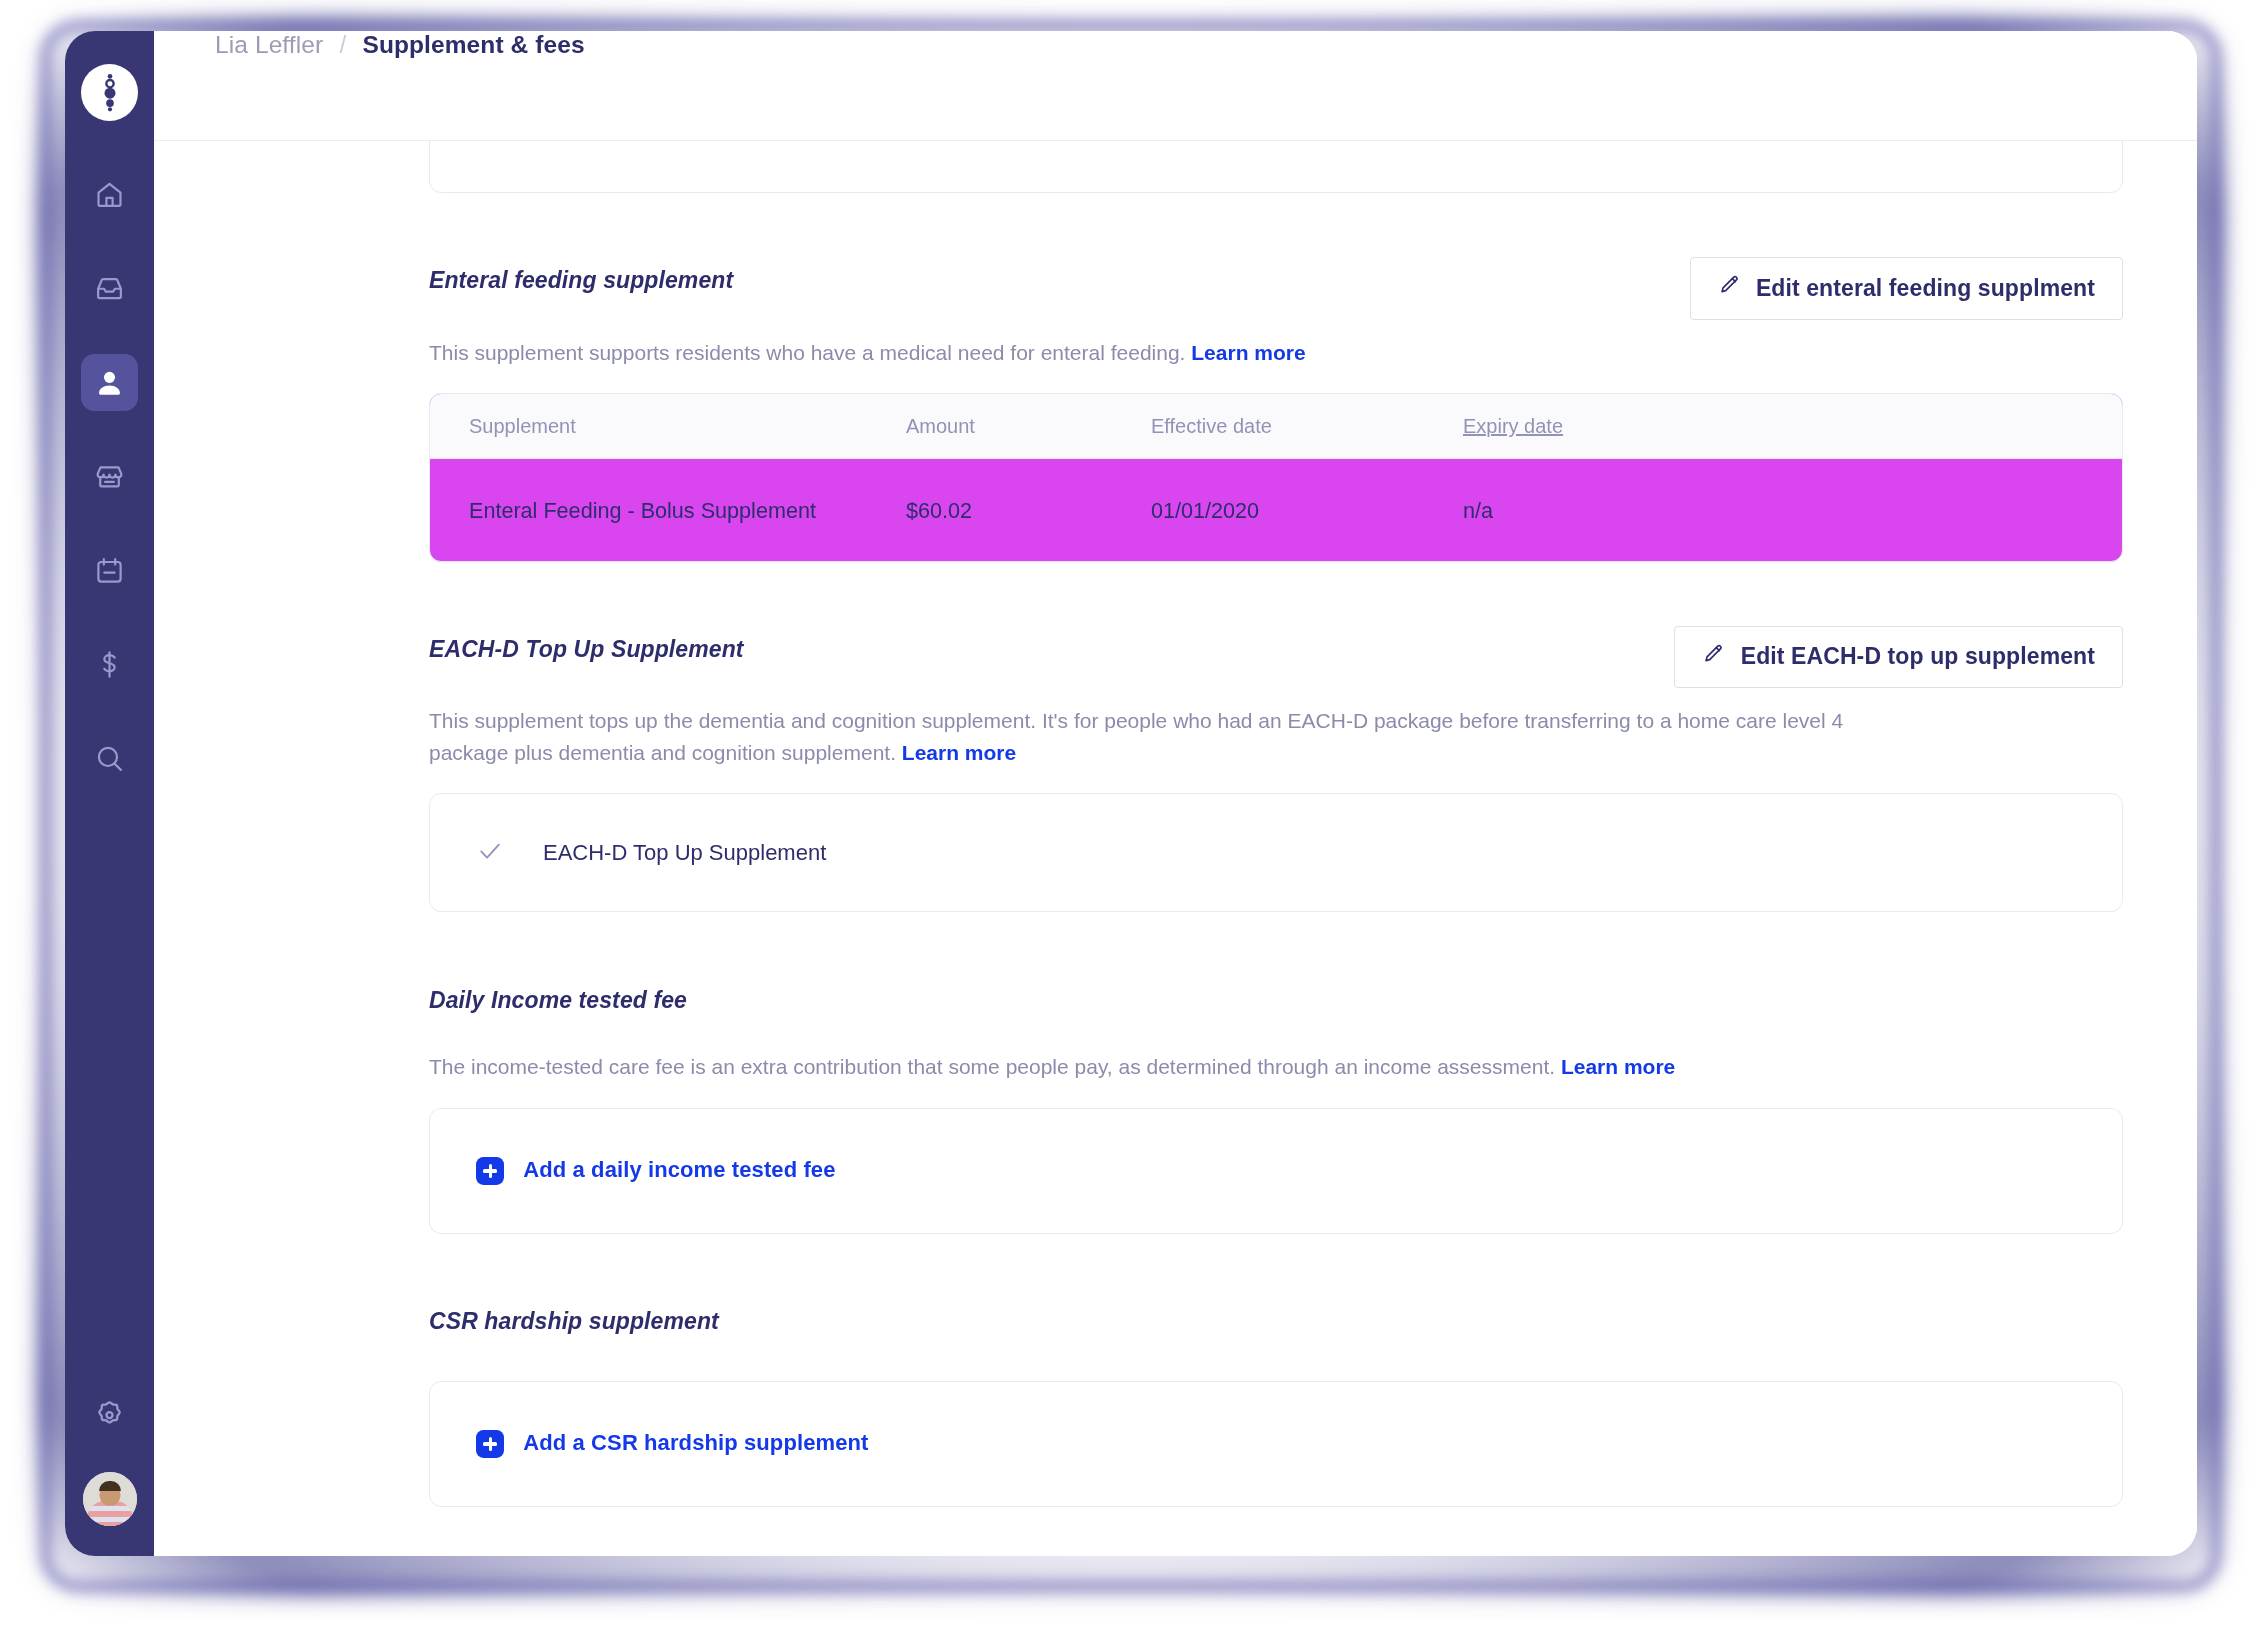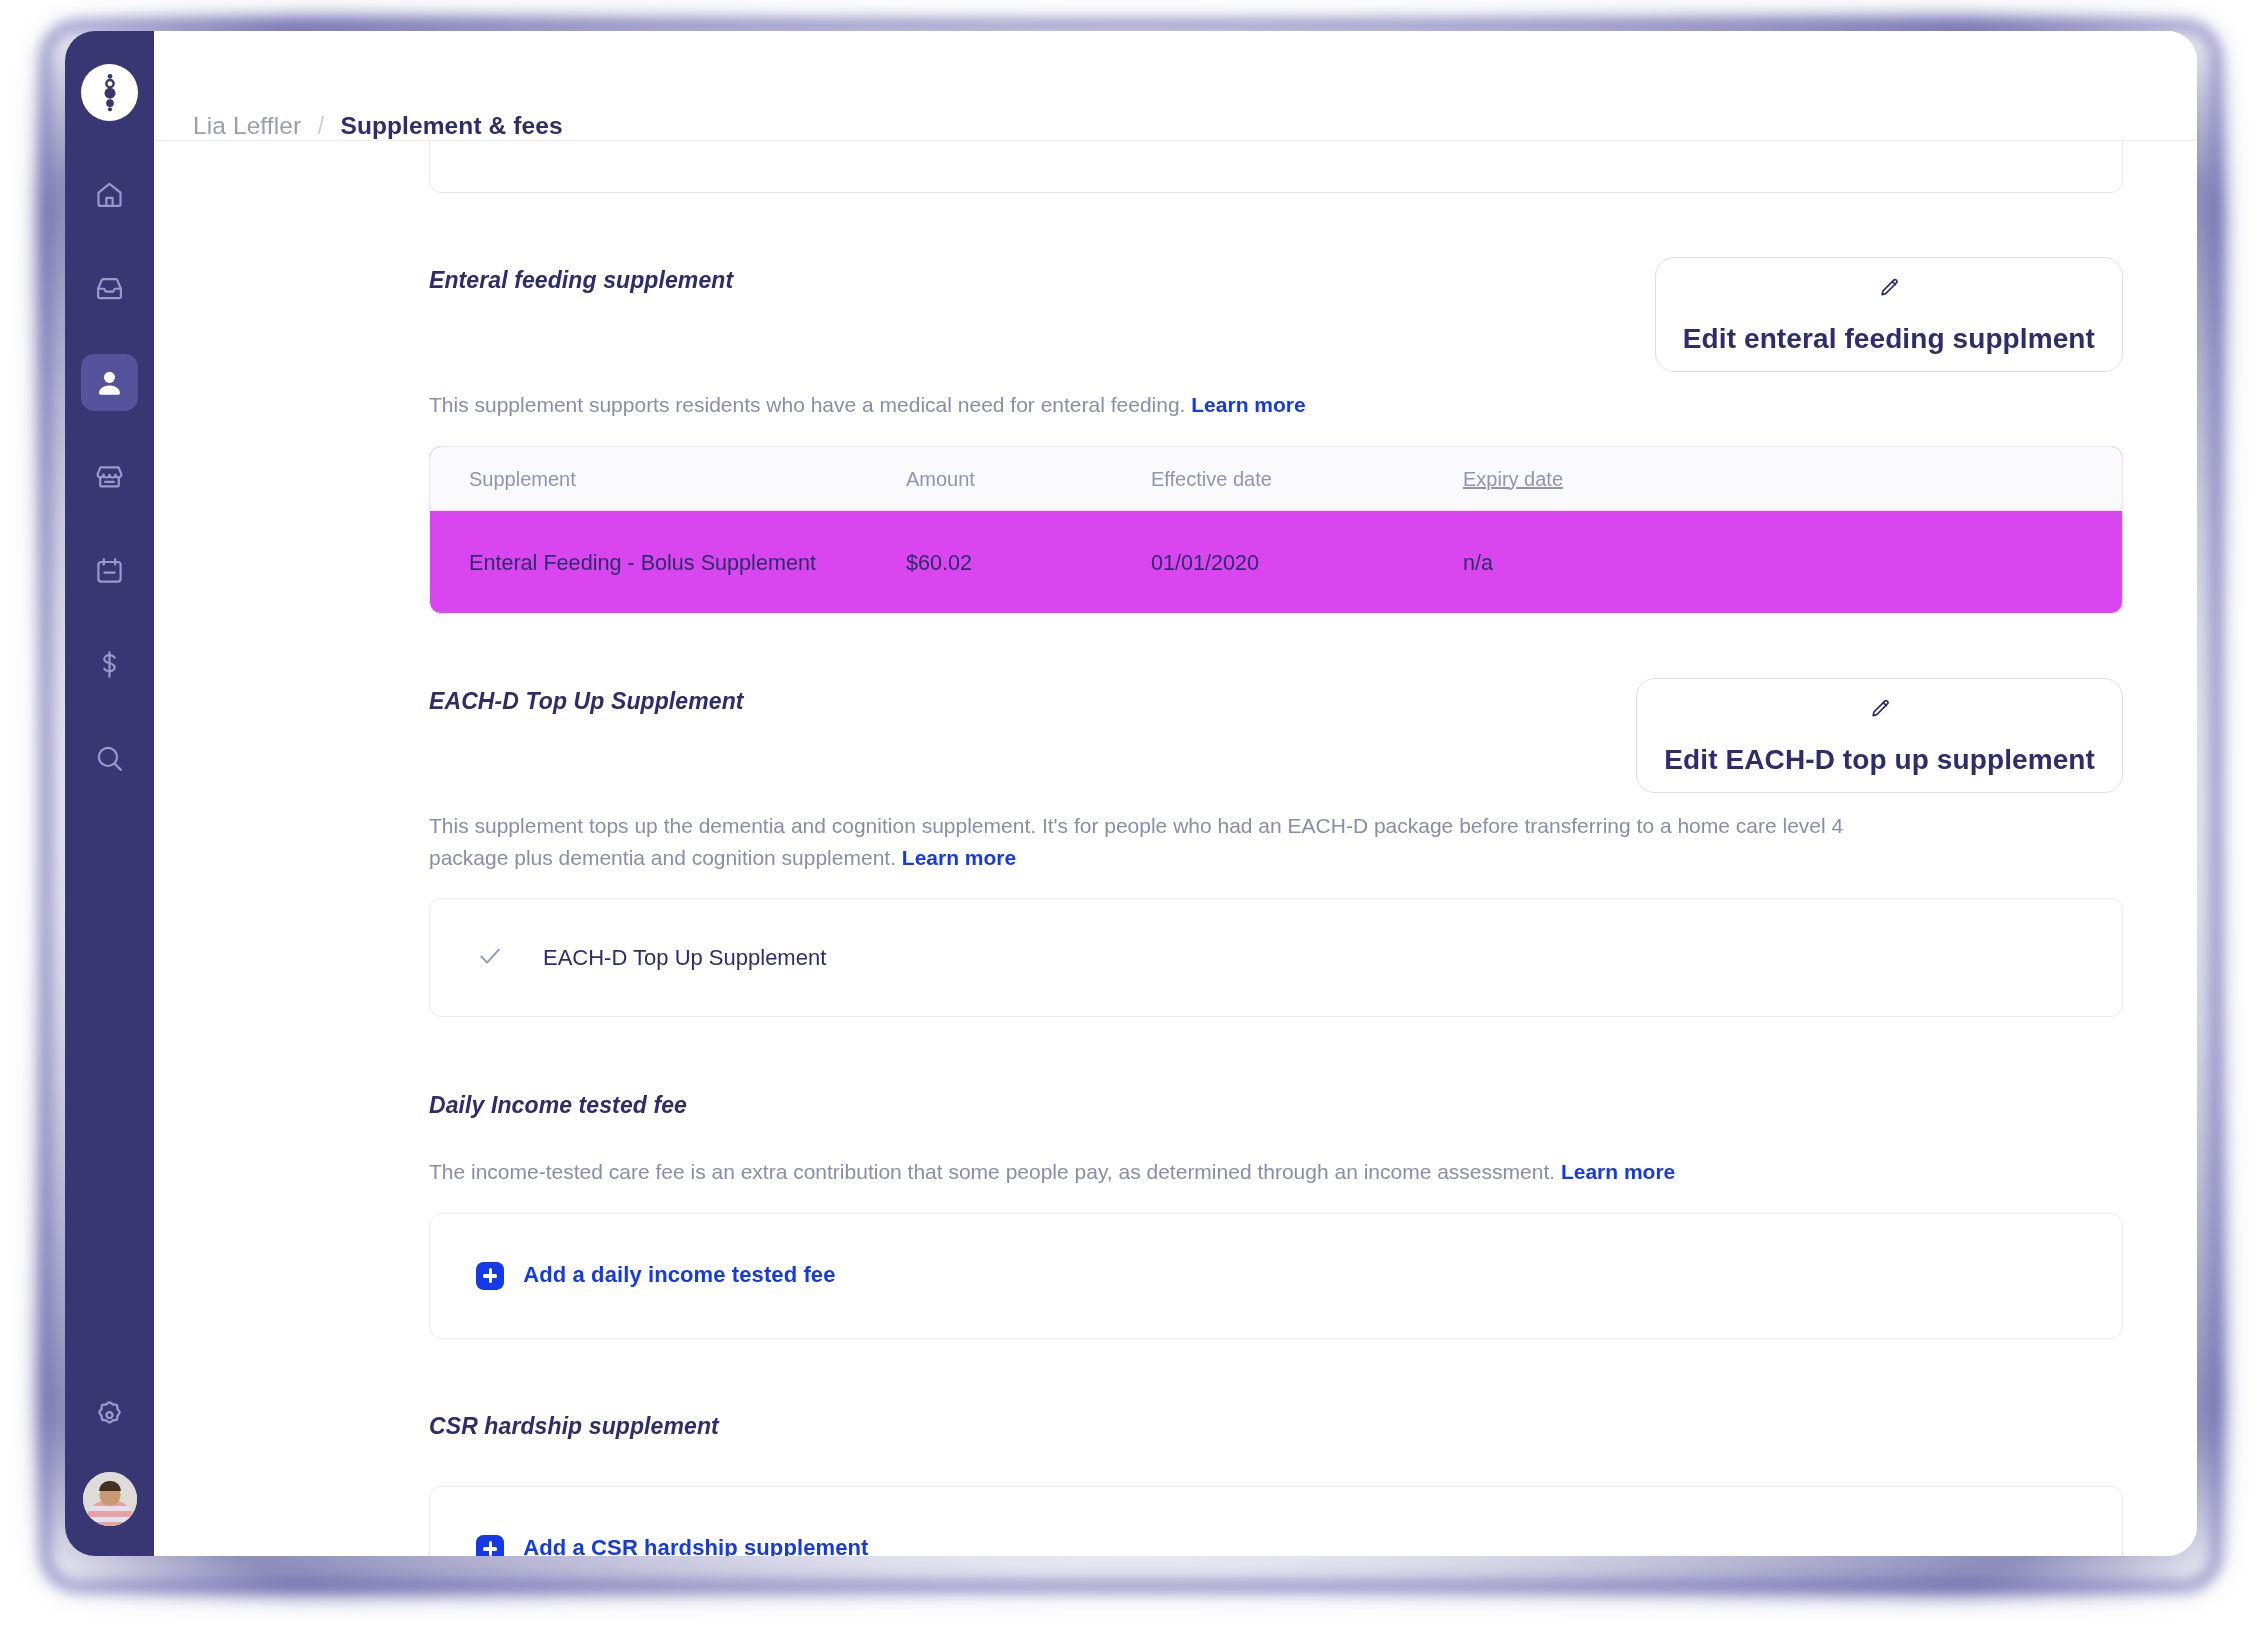--- a/index.html
+++ b/index.html
@@ -134,22 +134,22 @@
     flex-direction: column;
     background: #ffffff;
     min-width: 0;
   }
 
   .topbar {
     height: 110px;
     flex: 0 0 110px;
     border-bottom: 1.5px solid #ecedf3;
     display: flex;
-    align-items: flex-end;
-    padding-left: 39px;
+    align-items: flex-start;
+    padding-left: 61px;
     background: #ffffff;
   }
   .crumb-parent {
     font-size: 24.5px;
     color: #9c9cb5;
     font-weight: 400;
     letter-spacing: 0.1px;
   }
   .crumb-sep {
     font-size: 23px;
@@ -200,29 +200,28 @@
     letter-spacing: 0.1px;
     padding-top: 10.4px;
     font-style: italic;
   }
 
   .btn-edit {
     display: inline-flex;
     align-items: center;
     gap: 16.4px;
     border: 1.5px solid #dedfe9;
-    border-radius: 19px;
+    border-radius: 4px;
     background: #ffffff;
     padding: 16.4px 27px;
-    font-size: 28px;
+    font-size: 23px;
     font-weight: 700;
     color: #2e2d6b;
     white-space: nowrap;
     letter-spacing: 0.1px;
-    flex-direction: column;
   }
   .btn-edit svg { flex: 0 0 auto; }
 
   .section-desc {
     font-size: 21px;
     color: #8b8bab;
     line-height: 1.5;
     margin-top: 17px;
     max-width: 1495px;
     font-weight: 400;

